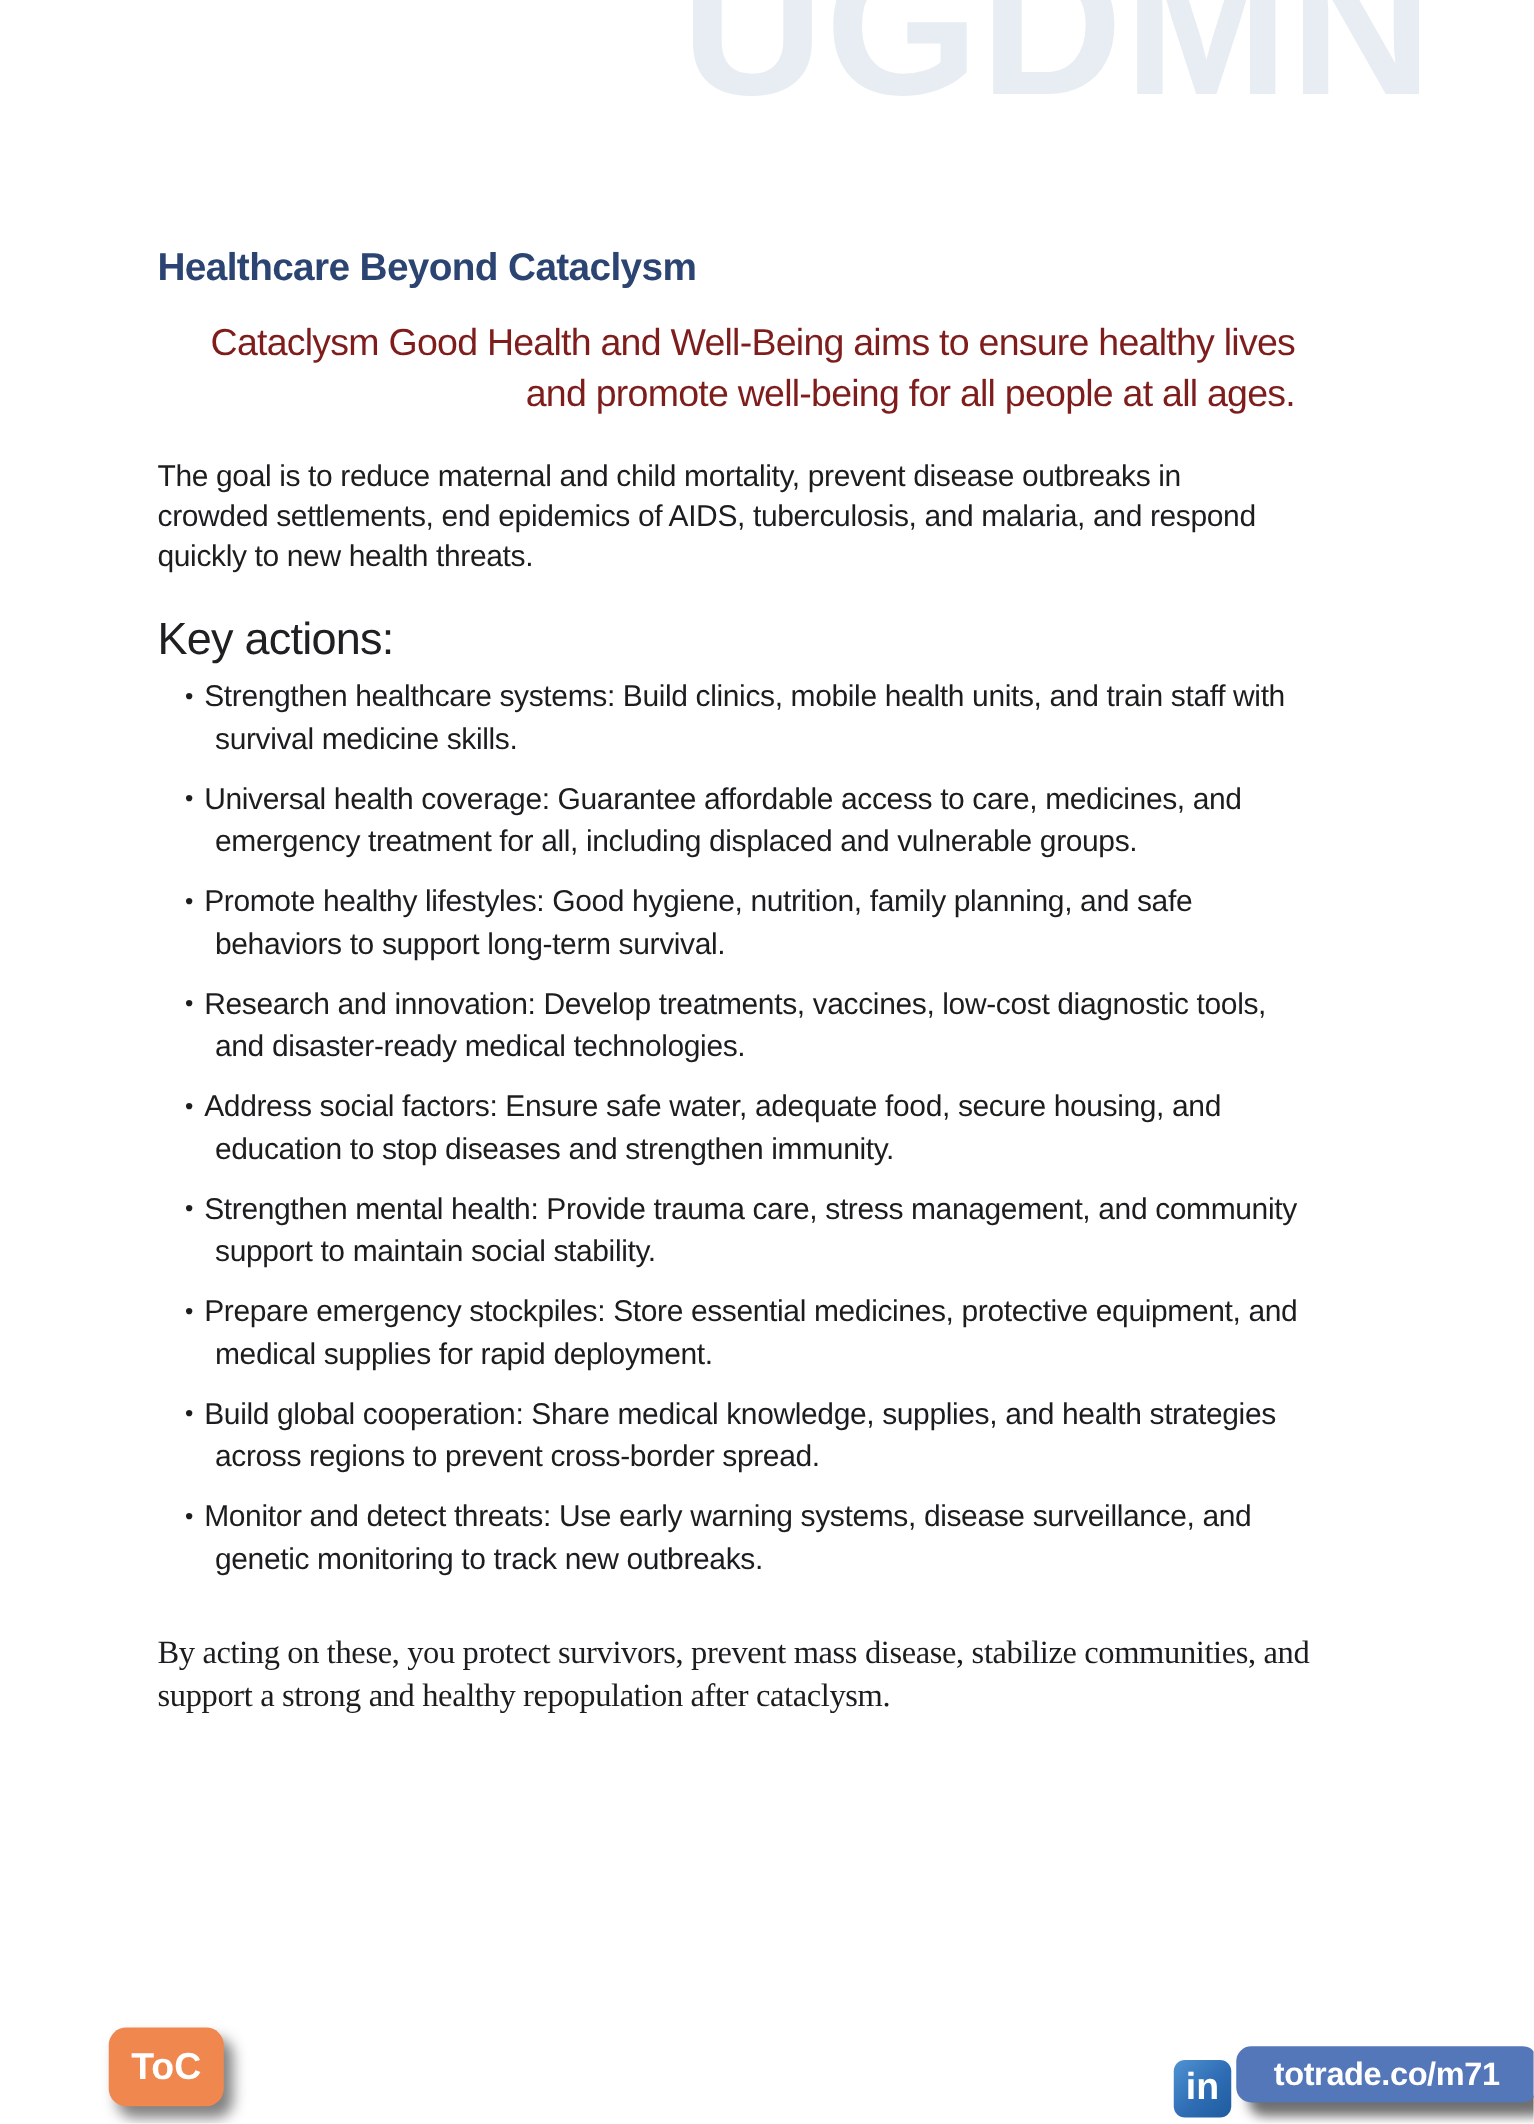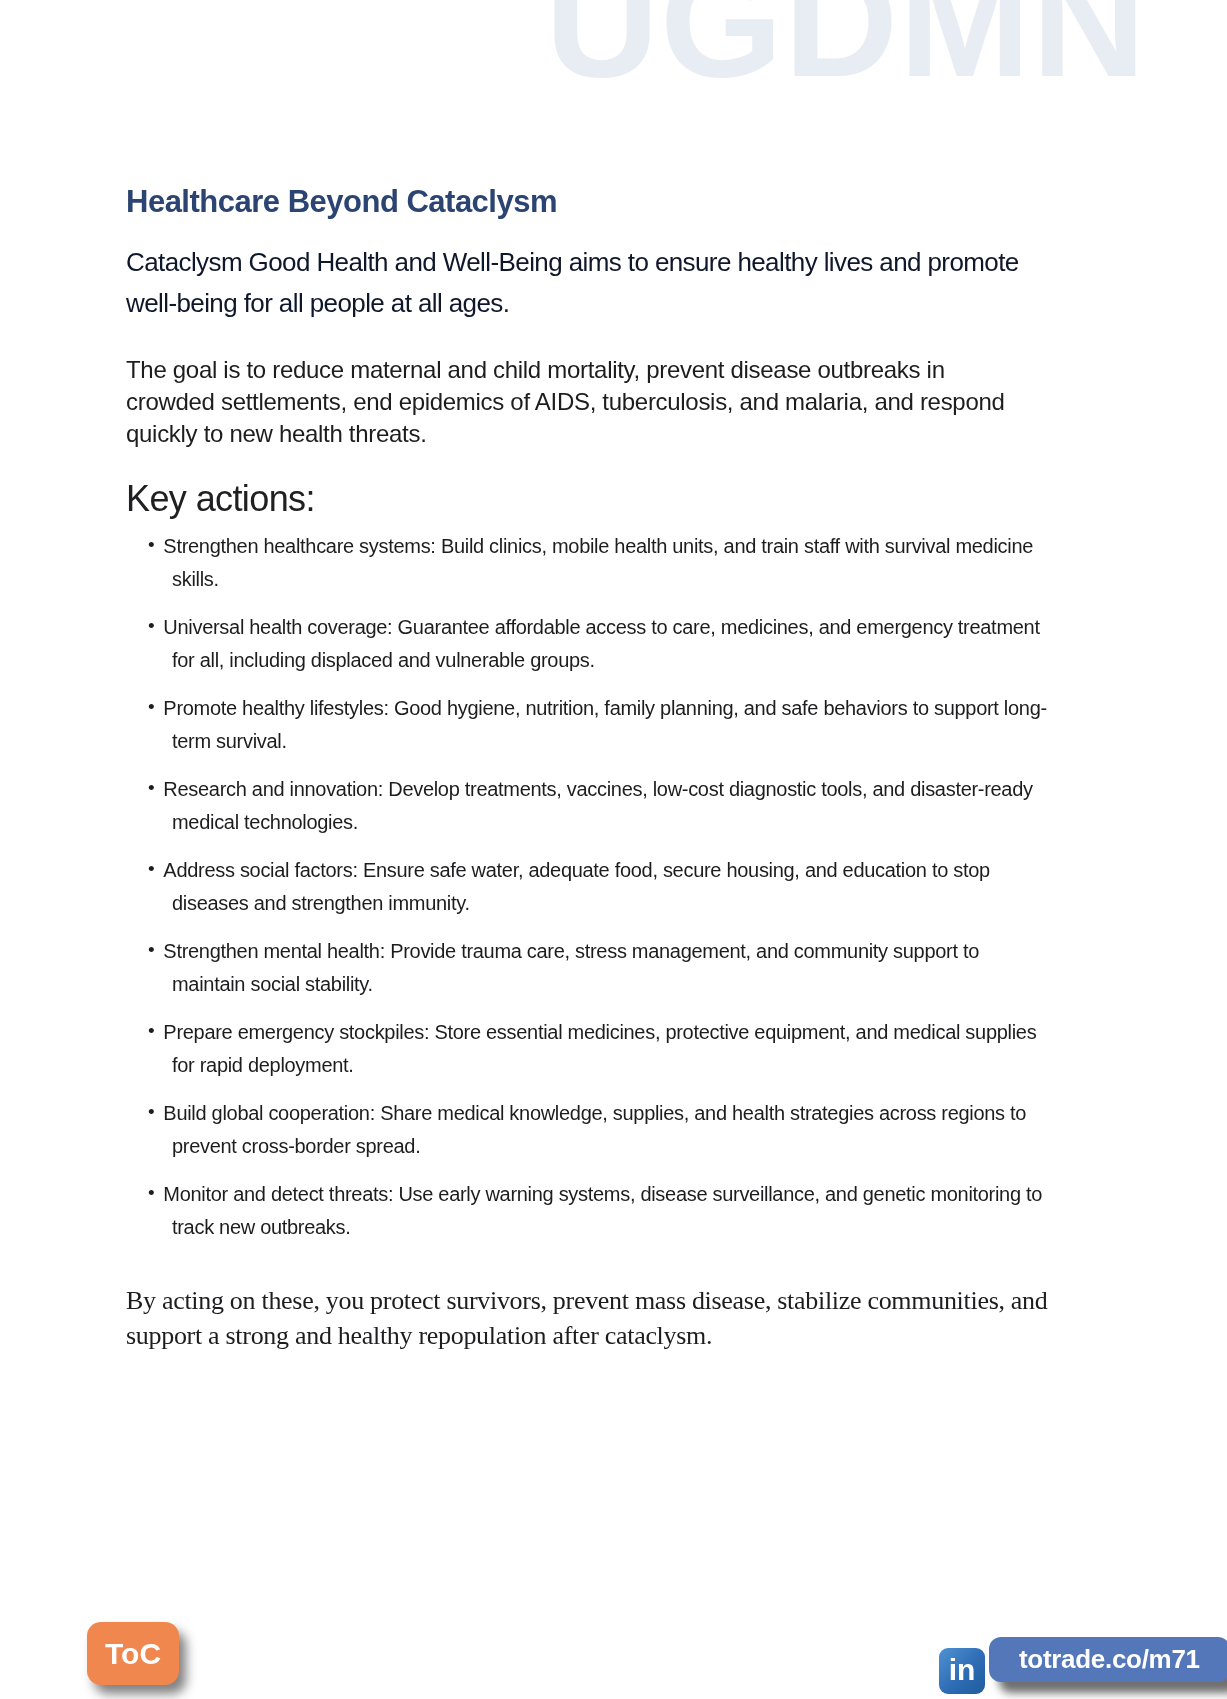--- a/index.html
+++ b/index.html
@@ -29,35 +29,36 @@
 
   
   .content {
     position: absolute;
     left: 126px;
     top: 180px;
     width: 960px;
   }
 
   .page-title {
-    margin: 4px 0 22px 0;
+    margin: 16px 0 22px 0;
     font-size: 31px;
     font-weight: bold;
     letter-spacing: -0.5px;
     color: #2b4472;
   }
 
   .subtitle {
     margin: 0 0 30px 0;
-    font-size: 26px;
+    font-size: 30px;
     font-weight: 400;
     line-height: 41px;
     letter-spacing: -0.6px;
-    color: #0f172a;
+    color: #7f1d1d;
     max-width: 910px;
+    text-align: right;
   }
 
   .intro {
     margin: 0 0 28px 0;
     font-size: 24px;
     line-height: 32px;
     letter-spacing: -0.3px;
     max-width: 880px;
   }
 
@@ -69,21 +70,21 @@
     color: #202022;
   }
 
   ul.bullet-list {
     margin: 0;
     padding: 0;
     list-style: none;
     max-width: 930px;
   }
   ul.bullet-list li {
-    font-size: 20px;
+    font-size: 24px;
     line-height: 32px;
     letter-spacing: -0.3px;
     margin-bottom: 16px;
     padding-left: 46px;
     text-indent: -24px;
   }
   ul.bullet-list li::before {
     content: "\2022";
     font-size: 19px;
     margin-right: 9px;

